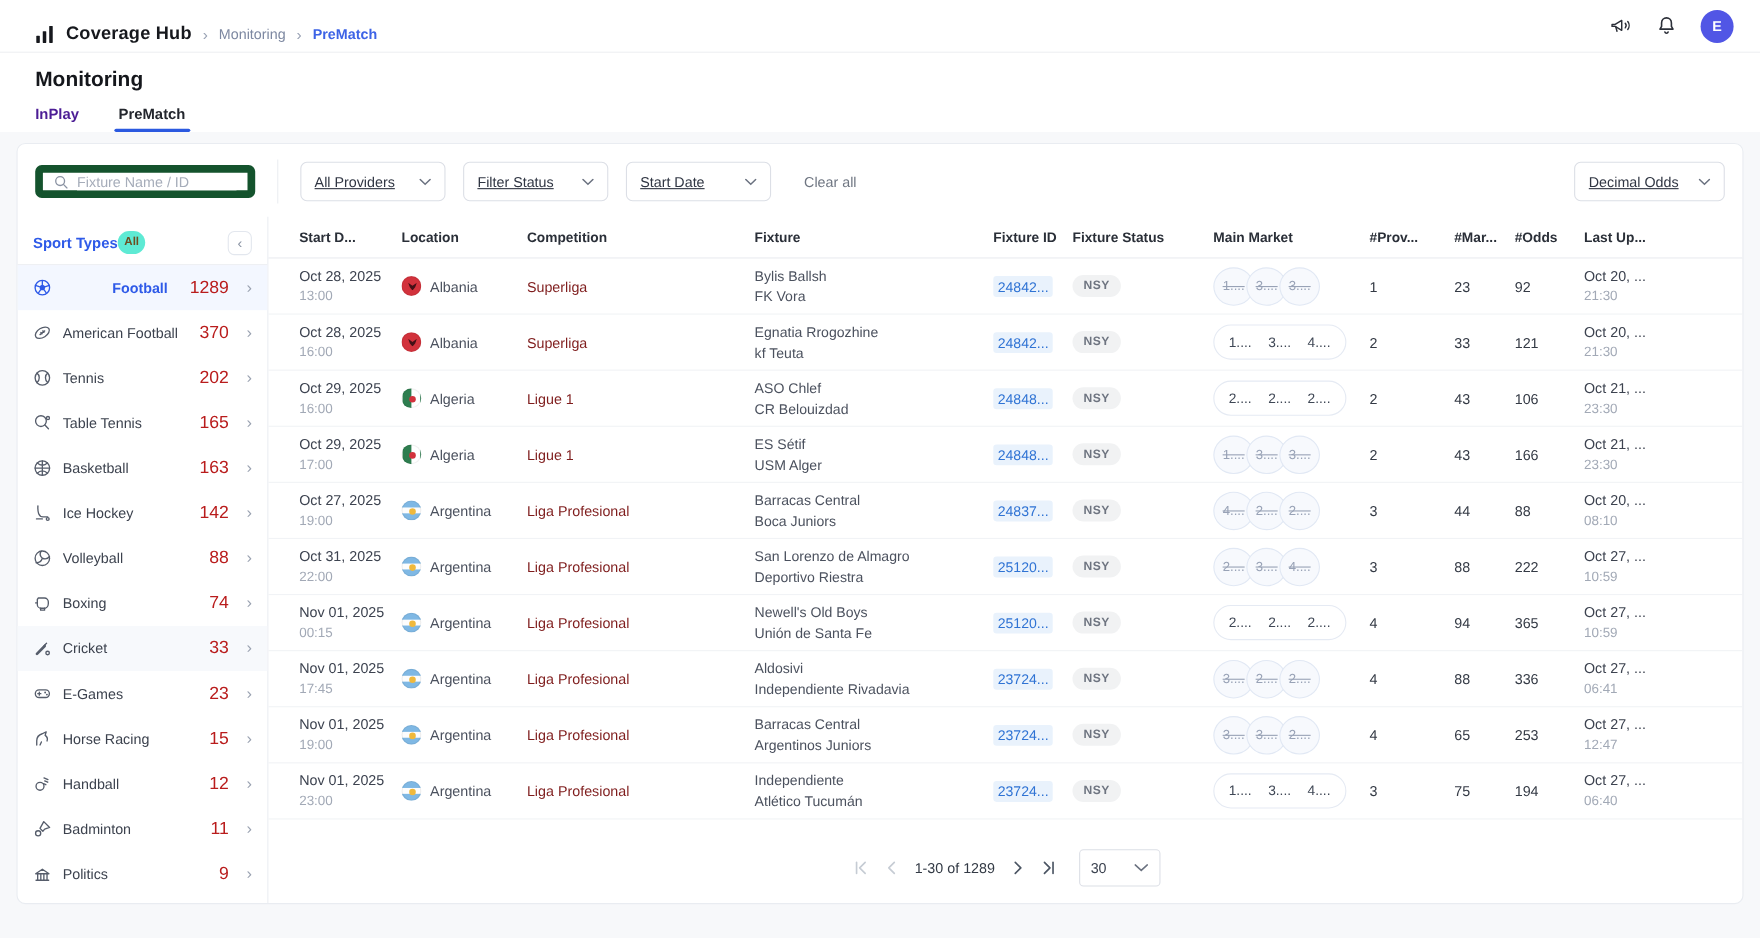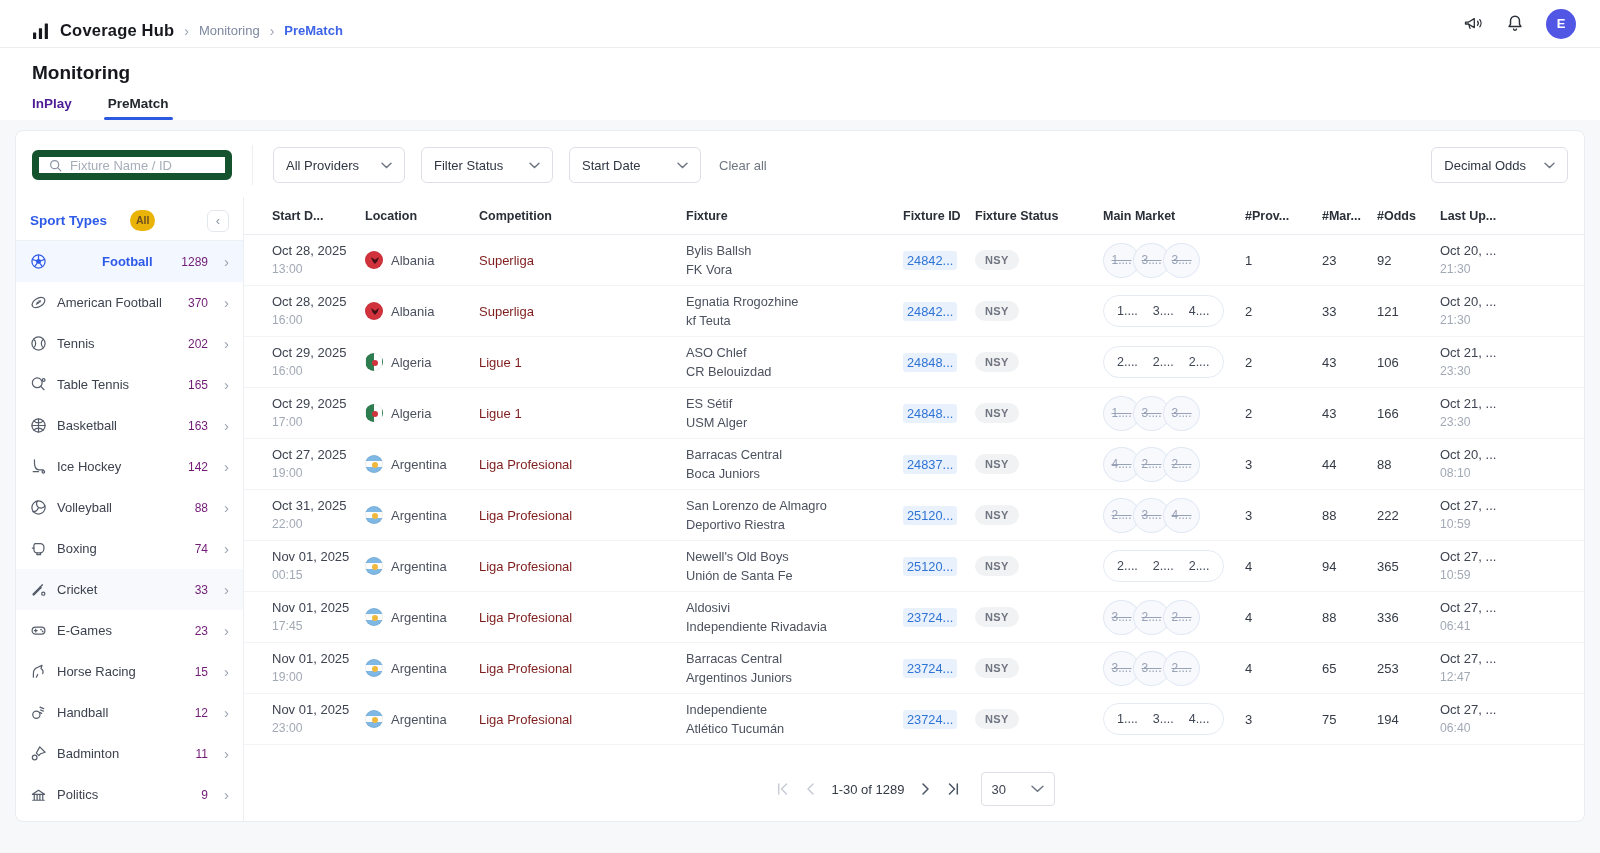--- a/index.html
+++ b/index.html
@@ -39,43 +39,43 @@
 
   
   .filterbar{ display:flex; align-items:center; padding:14px 16px 12px 16px; gap:16px;}
   .search{ width:200px; height:30px; border:7px solid #14532d; border-radius:6px;
     display:flex; align-items:center; padding:0 10px; gap:8px; color:#8b93a3;}
   .search input{ border:none; outline:none; width:100%; font-size:13px; font-family:"Liberation Sans",sans-serif; color:#303643;}
   .search input::placeholder{ color:#a6adba;}
   .vdiv{ width:1px; height:40px; background:#eceef2; margin:0 4px;}
   .select{ height:36px; min-width:132px; border:1px solid #dcdfe6; border-radius:6px;
     display:flex; align-items:center; justify-content:space-between; padding:0 12px;
-    color:#303643; font-size:13px; cursor:pointer; gap:18px; background:#fff;}
+    color:#303643; font-size:13px; cursor:pointer; gap:18px; background:#fff;text-decoration:underline;}
   .select .chev{ color:#6b7280;}
-  .clear{ color:#6f7682; font-size:13px; cursor:pointer; margin-left:2px;}
+  .clear{ color:#6f7682; font-size:13px; cursor:pointer; margin-left:14px;}
   .odds-select{ margin-left:auto;}
 
   
   .cbody{ display:flex; flex:1; min-height:0;}
   .sidebar{ width:228px; border-right:1px solid #eceef2; flex-shrink:0; padding-top:4px;}
   .sidebar-head{ height:40px; display:flex; align-items:center; padding:0 14px; border-bottom:1px solid #eef0f3; position:relative;}
   .st-title{ color:#2e5ae8; font-weight:600; font-size:13.5px;}
-  .st-badge{ margin-left:23px; background:#eab308; color:#6d4d21; font-size:10.5px; font-weight:700;
+  .st-badge{ margin-left:0; background:#5eead4; color:#6d4d21; font-size:10.5px; font-weight:700;
     border-radius:999px; padding:5px 6px; line-height:1; cursor:pointer;text-align:center;}
   .collapse-btn{ margin-left:auto; width:22px; height:22px; border:1px solid #e3e7ee; border-radius:6px;
     background:#fff; color:#8a93a3; font-size:13px; line-height:1; cursor:pointer;
     display:flex; align-items:center; justify-content:center; font-family:"Liberation Sans",sans-serif;}
   .sport-item{ height:41px; display:flex; align-items:center; gap:10px; padding:0 14px; cursor:pointer;}
   .sport-item.active{ background:#f3f7ff;}
   .sport-item.hover{ background:#f7f9fc;}
   .s-icon{ width:17px; height:17px; color:#565d6b; flex-shrink:0;}
   .sport-item.active .s-icon{ color:#2e5ae8;}
   .s-label{ flex:1; font-size:13px; color:#3c424e; font-weight:500; white-space:nowrap; overflow:hidden;}
   .sport-item.active .s-label{ color:#2e5ae8; font-weight:600;padding-left:45px;}
-  .s-count{ color:#701a75; font-size:12px;}
+  .s-count{ color:#b91c1c; font-size:16px;}
   .s-chev{ color:#9aa2b1; font-size:15px; margin-left:6px; line-height:1;}
 
   
   .tablewrap{ flex:1; display:flex; flex-direction:column; min-width:0;}
   .tgrid{ display:grid; grid-template-columns:93px 114px 207px 217px 72px 128px 142px 77px 55px 63px minmax(110px,1fr);
     padding-left:28px; align-items:center;}
   .thead{ height:38px; border-bottom:1px solid #e9ecf0; color:#2a2f38; font-size:12.5px; font-weight:600;}
   .th{ cursor:pointer; white-space:nowrap; padding-right:8px;}
   .trow{ min-height:51px; border-bottom:1px solid #f1f3f6; font-size:13px;}
   .cell{ padding-right:10px; min-width:0;}

